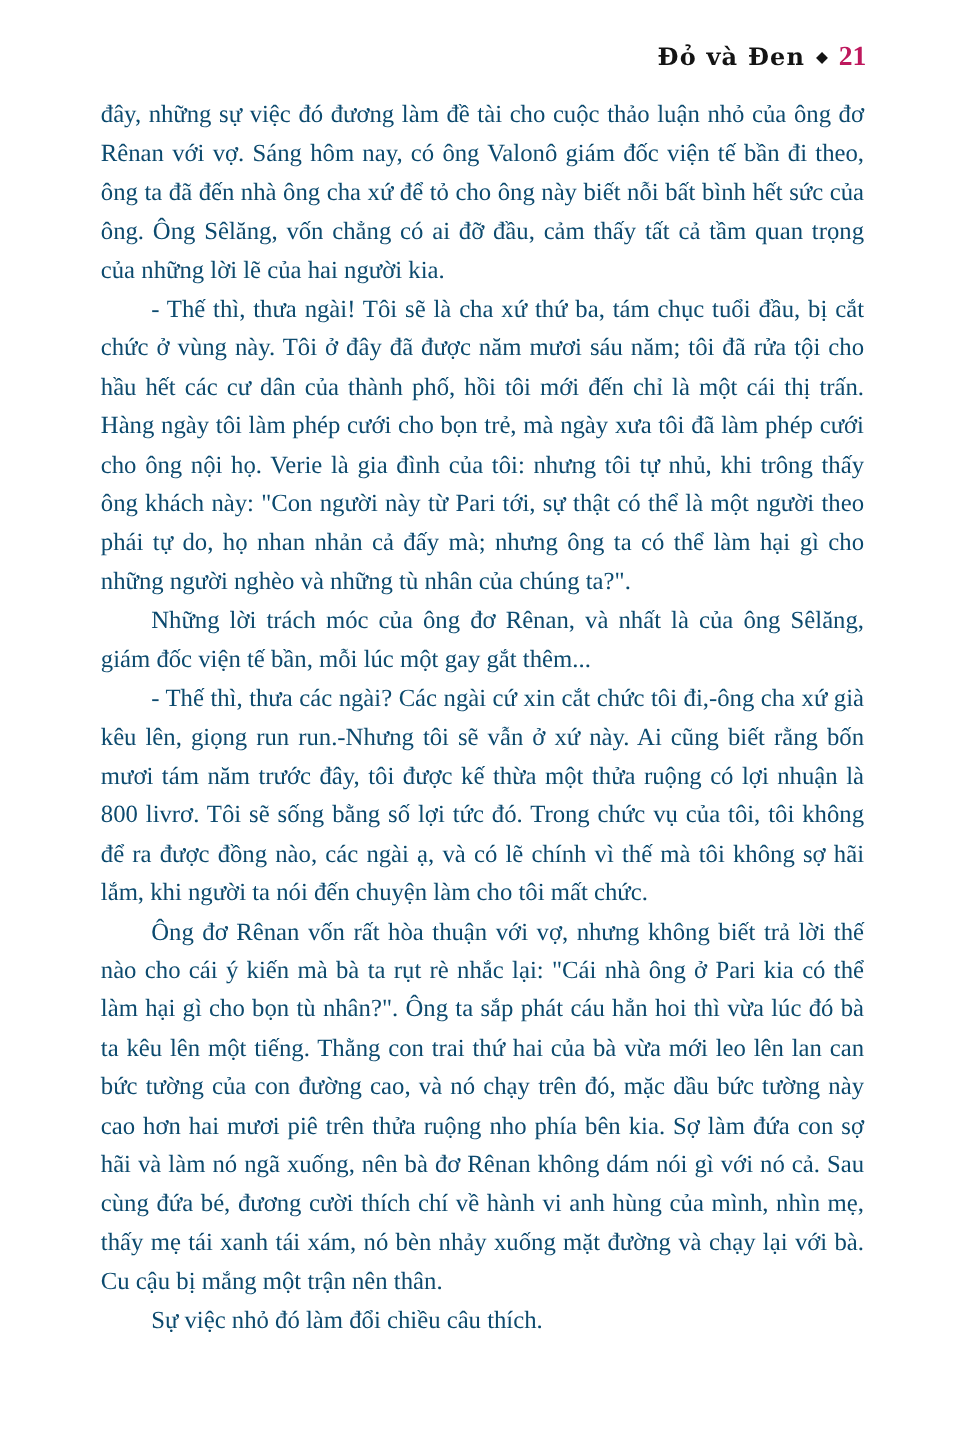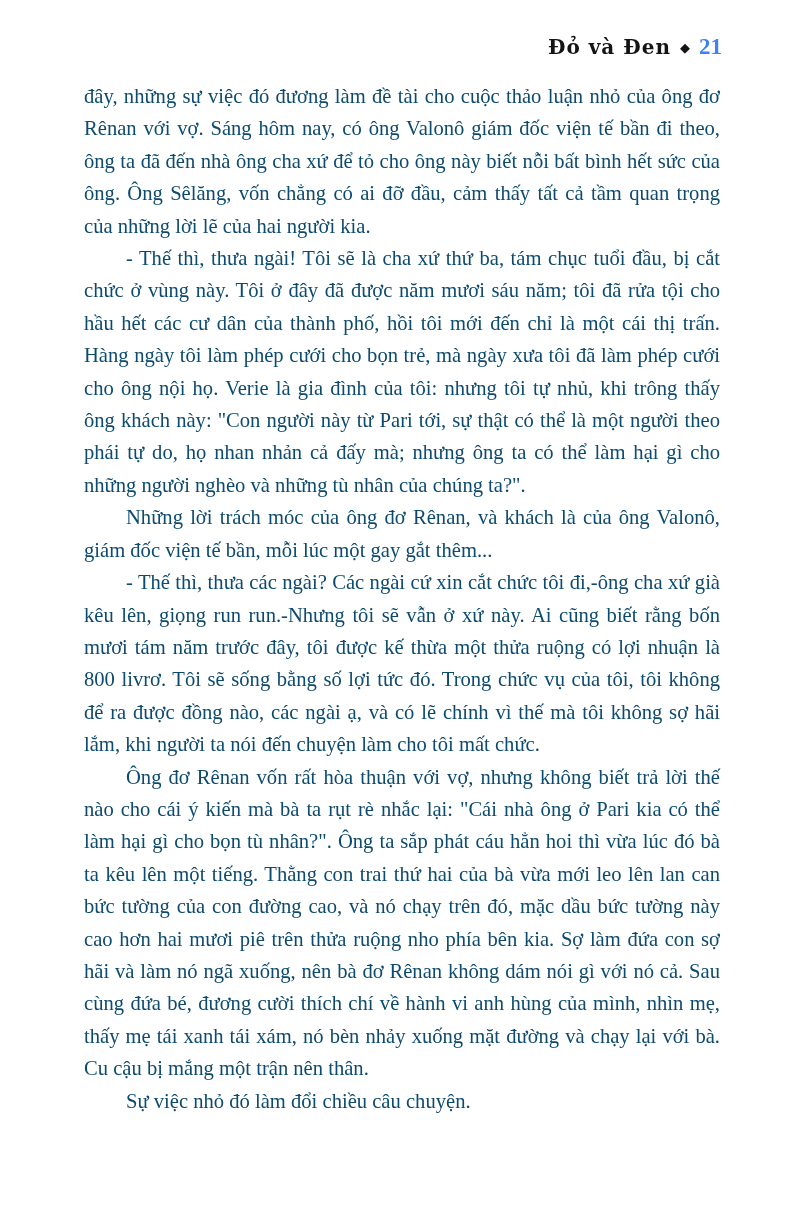--- a/index.html
+++ b/index.html
@@ -39,21 +39,21 @@
   .header-diamond {
     font-size: 13px;
     color: #141414;
     position: relative;
     top: -2px;
   }
   .header-page {
     font-family: "Liberation Serif", serif;
     font-weight: bold;
     font-size: 23px;
-    color: #3b82f6;
+    color: #be185d;
   }
   .body-text {
     position: absolute;
     top: 80px;
     left: 84px;
     width: 636px;
     font-size: 20.6px;
     line-height: 32.4px;
     text-align: justify;
     text-justify: inter-word;
@@ -74,19 +74,19 @@
 
   <div class="header">
     <span class="header-title">Đỏ và Đen</span>
     <span class="header-diamond">◆</span>
     <span class="header-page">21</span>
   </div>
 
   <div class="body-text">
     <p class="noindent">đây, những sự việc đó đương làm đề tài cho cuộc thảo luận nhỏ của ông đơ Rênan với vợ. Sáng hôm nay, có ông Valonô giám đốc viện tế bần đi theo, ông ta đã đến nhà ông cha xứ để tỏ cho ông này biết nỗi bất bình hết sức của ông. Ông Sêlăng, vốn chẳng có ai đỡ đầu, cảm thấy tất cả tầm quan trọng của những lời lẽ của hai người kia.</p>
     <p>- Thế thì, thưa ngài! Tôi sẽ là cha xứ thứ ba, tám chục tuổi đầu, bị cắt chức ở vùng này. Tôi ở đây đã được năm mươi sáu năm; tôi đã rửa tội cho hầu hết các cư dân của thành phố, hồi tôi mới đến chỉ là một cái thị trấn. Hàng ngày tôi làm phép cưới cho bọn trẻ, mà ngày xưa tôi đã làm phép cưới cho ông nội họ. Verie là gia đình của tôi: nhưng tôi tự nhủ, khi trông thấy ông khách này: "Con người này từ Pari tới, sự thật có thể là một người theo phái tự do, họ nhan nhản cả đấy mà; nhưng ông ta có thể làm hại gì cho những người nghèo và những tù nhân của chúng ta?".</p>
-    <p>Những lời trách móc của ông đơ Rênan, và khách là của ông Valonô, giám đốc viện tế bần, mỗi lúc một gay gắt thêm...</p>
+    <p>Những lời trách móc của ông đơ Rênan, và nhất là của ông Sêlăng, giám đốc viện tế bần, mỗi lúc một gay gắt thêm...</p>
     <p>- Thế thì, thưa các ngài? Các ngài cứ xin cắt chức tôi đi,-ông cha xứ già kêu lên, giọng run run.-Nhưng tôi sẽ vẫn ở xứ này. Ai cũng biết rằng bốn mươi tám năm trước đây, tôi được kế thừa một thửa ruộng có lợi nhuận là 800 livrơ. Tôi sẽ sống bằng số lợi tức đó. Trong chức vụ của tôi, tôi không để ra được đồng nào, các ngài ạ, và có lẽ chính vì thế mà tôi không sợ hãi lắm, khi người ta nói đến chuyện làm cho tôi mất chức.</p>
     <p>Ông đơ Rênan vốn rất hòa thuận với vợ, nhưng không biết trả lời thế nào cho cái ý kiến mà bà ta rụt rè nhắc lại: "Cái nhà ông ở Pari kia có thể làm hại gì cho bọn tù nhân?". Ông ta sắp phát cáu hẳn hoi thì vừa lúc đó bà ta kêu lên một tiếng. Thằng con trai thứ hai của bà vừa mới leo lên lan can bức tường của con đường cao, và nó chạy trên đó, mặc dầu bức tường này cao hơn hai mươi piê trên thửa ruộng nho phía bên kia. Sợ làm đứa con sợ hãi và làm nó ngã xuống, nên bà đơ Rênan không dám nói gì với nó cả. Sau cùng đứa bé, đương cười thích chí về hành vi anh hùng của mình, nhìn mẹ, thấy mẹ tái xanh tái xám, nó bèn nhảy xuống mặt đường và chạy lại với bà. Cu cậu bị mắng một trận nên thân.</p>
-    <p>Sự việc nhỏ đó làm đổi chiều câu chuyện.</p>
+    <p>Sự việc nhỏ đó làm đổi chiều câu thích.</p>
   </div>
 
 </div>
 
 </body></html>

